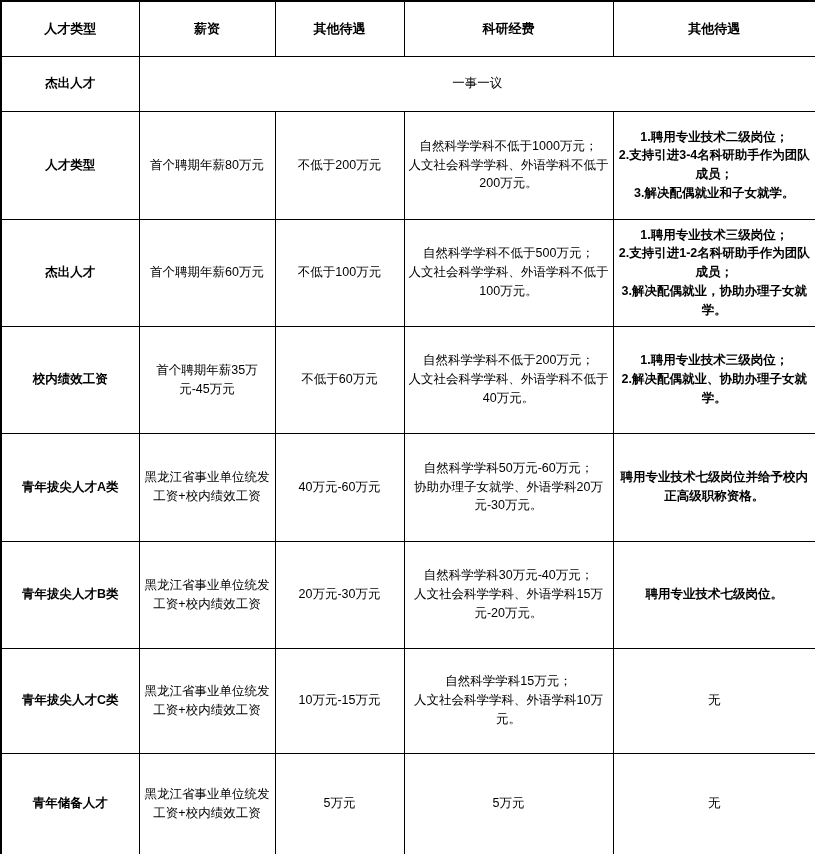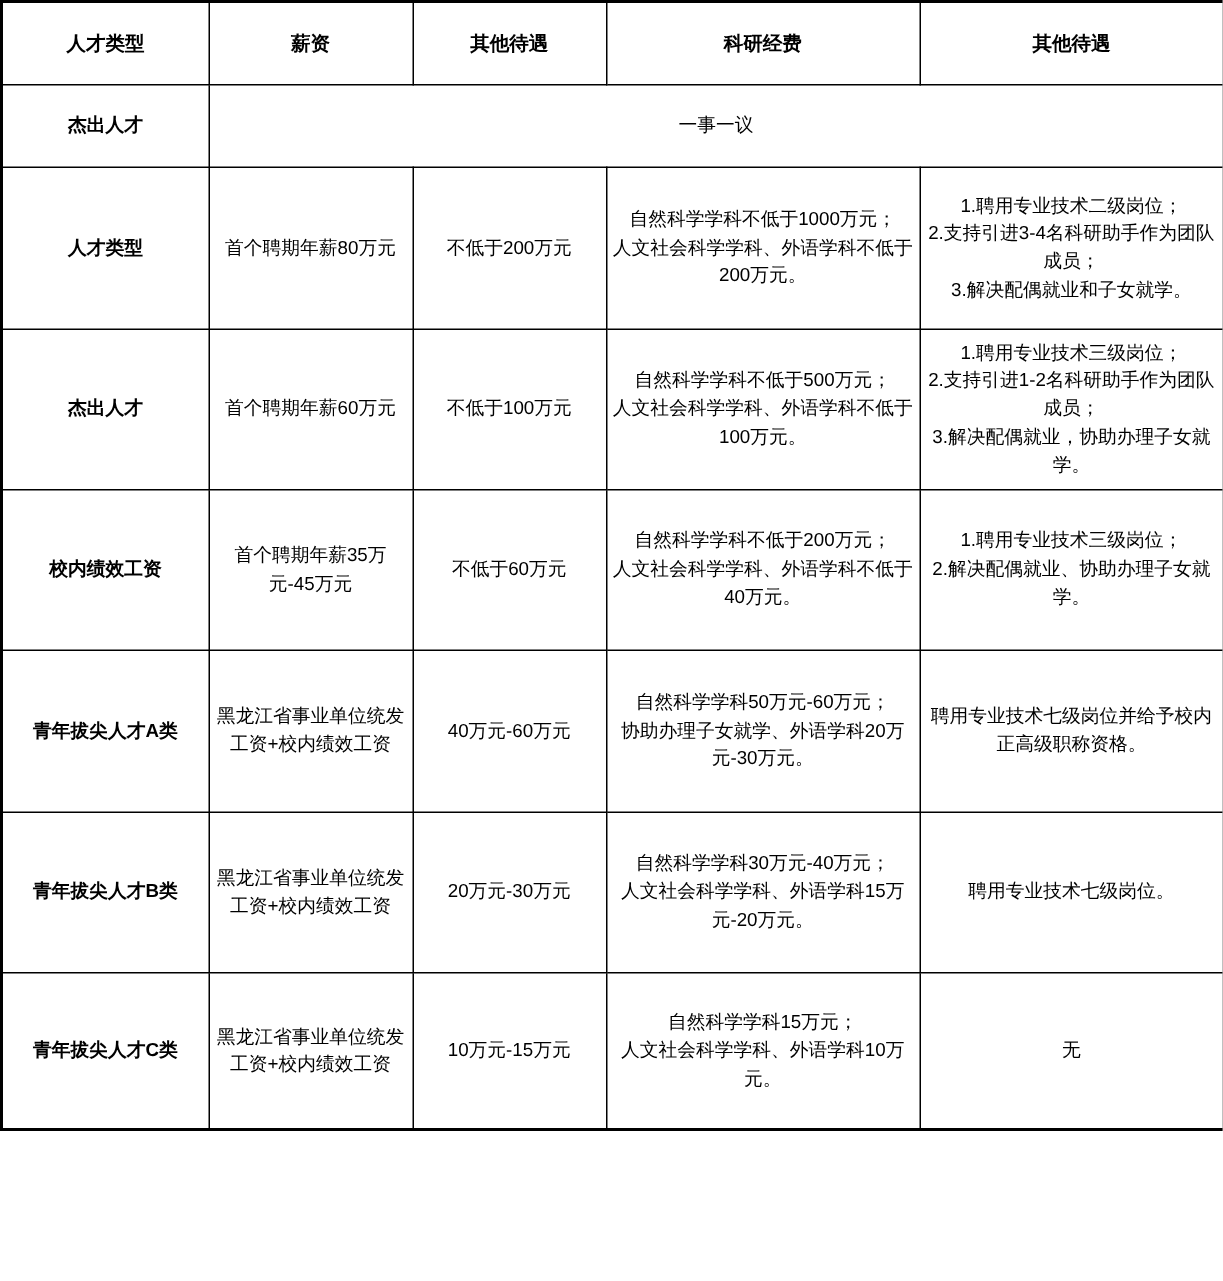--- a/index.html
+++ b/index.html
@@ -35,20 +35,21 @@
     font-weight: bold;
     font-size: 13px;
     margin-left: 12px;
   }
   td.row-label {
     font-weight: bold;
     font-size: 13px;
   }
   td.left-align {
     text-align: left;
+    font-weight: bold;
   }
   
   tr.h-header  { height: 55px; }
   tr.h-small   { height: 55px; }
   tr.h-r1 { height: 108px; }
   tr.h-r2 { height: 107px; }
   tr.h-r3 { height: 107px; }
   tr.h-r4 { height: 108px; }
   tr.h-r5 { height: 107px; }
   tr.h-r6 { height: 105px; }
@@ -133,15 +134,22 @@
 
     <tr class="h-r6">
       <td class="row-label">青年拔尖人才C类</td>
       <td>黑龙江省事业单位统发工资+校内绩效工资</td>
       <td>10万元-15万元</td>
       <td>自然科学学科15万元；
 人文社会科学学科、外语学科10万元。</td>
       <td>无</td>
     </tr>
 
+    <tr class="h-r7">
+      <td class="row-label">青年储备人才</td>
+      <td>黑龙江省事业单位统发工资+校内绩效工资</td>
+      <td>5万元</td>
+      <td>5万元</td>
+      <td>无</td>
+    </tr>
   </tbody>
     </table>
 </div>
 
 </body></html>

